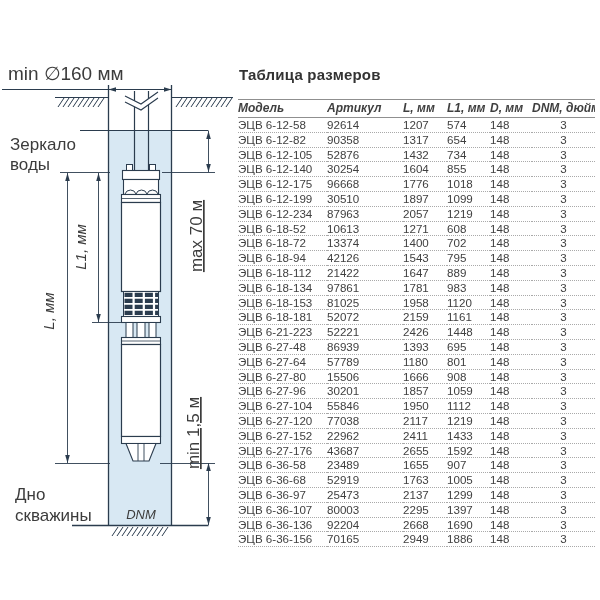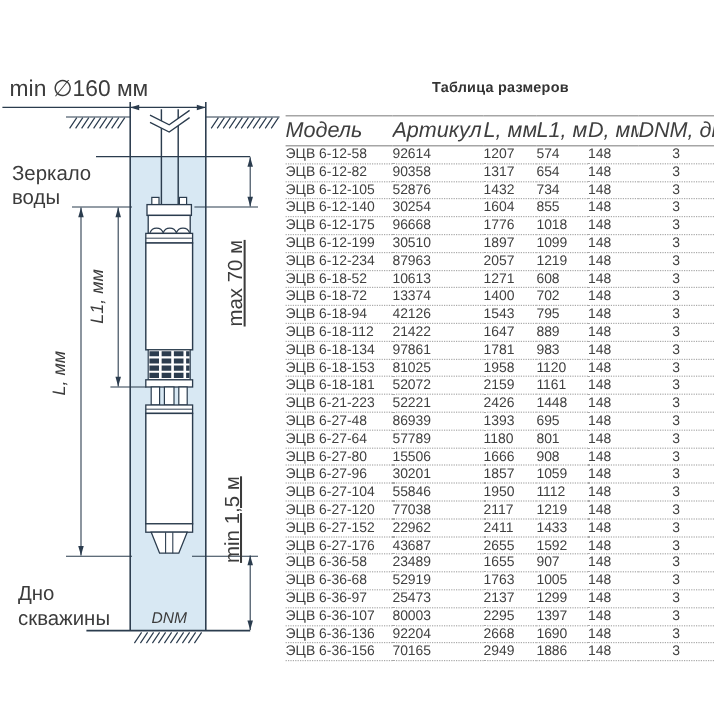--- a/index.html
+++ b/index.html
@@ -16,24 +16,24 @@
   .ink{stroke:var(--ink,#2b3c4e);fill:none;}
   .inkfill{fill:var(--ink,#2b3c4e);stroke:none;}
   .whitefill{fill:#ffffff;stroke:var(--ink,#2b3c4e);}
   .lbl{font-size:17px;}
   .lbl-big{font-size:19px;}
   .lbl-dim{font-size:15px;font-style:italic;}
   .lbl-dnm{font-size:13px;font-style:italic;}
 
   
   .tbl-wrap{position:absolute;left:238px;top:66px;width:357px;}
-  .tbl-title{font-weight:bold;font-size:12px;color:#333;margin:0 0 16px 1px;letter-spacing:.2px;text-align:center;}
+  .tbl-title{font-weight:bold;font-size:15px;color:#333;margin:0 0 16px 1px;letter-spacing:.2px;}
   table.size{border-collapse:collapse;width:100%;table-layout:fixed;}
   table.size th{
-    font-style:italic;font-weight:normal;font-size:18px;color:var(--table-text,#3f3f3f);
+    font-style:italic;font-weight:bold;font-size:12px;color:var(--table-text,#3f3f3f);
     text-align:left;padding:1px 0 2px 0;
     border-top:1px solid var(--rule,#8f8f8f);
     border-bottom:1px solid var(--rule,#8f8f8f);
     white-space:nowrap;overflow:hidden;
   }
   table.size td{
     font-size:11.6px;color:var(--table-text,#3f3f3f);
     height:13.8px;line-height:13.8px;padding:0;
     border-bottom:1px dotted var(--dots,#a9a9a9);
     white-space:nowrap;overflow:hidden;

